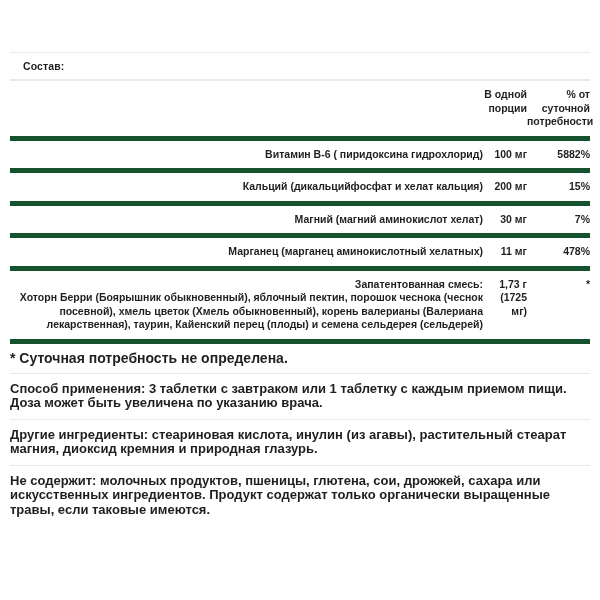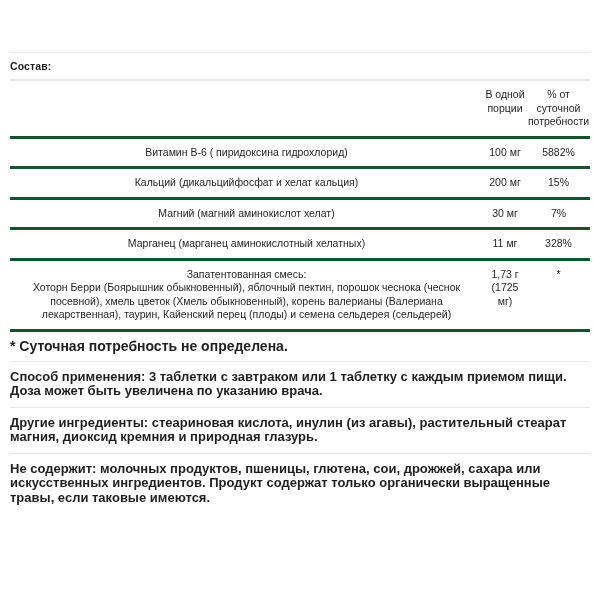--- a/index.html
+++ b/index.html
@@ -34,36 +34,37 @@
     width: 100%;
   }
 
   
   .intro-row {
     font-size: 10.5px;
     font-weight: 700;
     letter-spacing: 0.1px;
     padding: 7px 0 6px 0;
     line-height: 13px;
+    margin-left: 13px;
   }
 
   
   .facts {
     width: 100%;
     border-collapse: collapse;
     table-layout: fixed;
   }
   .facts td, .facts th {
     vertical-align: top;
-    text-align: center;
+    text-align: right;
     padding: 7px 0 7px 0;
     font-size: 10.5px;
-    font-weight: 400;
+    font-weight: 700;
     line-height: 13.5px;
-    border-bottom: 3px solid #14532d;
+    border-bottom: 5px solid #14532d;
   }
   .col-name   { width: 473px; padding-right: 6px; }
   .col-amount { width: 44px;  padding-right: 4px; }
   .col-dv     { width: 63px; }
 
   thead td {
     padding-top: 9px;
     padding-bottom: 9px;
   }
   .hdr-blank { }
@@ -131,21 +132,21 @@
 
       <tr>
         <td class="col-name">Магний (магний аминокислот хелат)</td>
         <td class="col-amount">30 мг</td>
         <td class="col-dv">7%</td>
       </tr>
 
       <tr>
         <td class="col-name">Марганец (марганец аминокислотный хелатных)</td>
         <td class="col-amount">11 мг</td>
-        <td class="col-dv">328%</td>
+        <td class="col-dv">478%</td>
       </tr>
 
 
       <tr>
         <td class="col-name">
           <span class="blend-title">Запатентованная смесь:</span>
           <span class="blend-body">Хоторн Берри (Боярышник обыкновенный), яблочный пектин, порошок чеснока (чеснок посевной), хмель цветок (Хмель обыкновенный), корень валерианы (Валериана лекарственная), таурин,  Кайенский перец (плоды) и семена сельдерея (сельдерей)</span>
         </td>
         <td class="col-amount">1,73 г (1725 мг)</td>
         <td class="col-dv">*</td>

